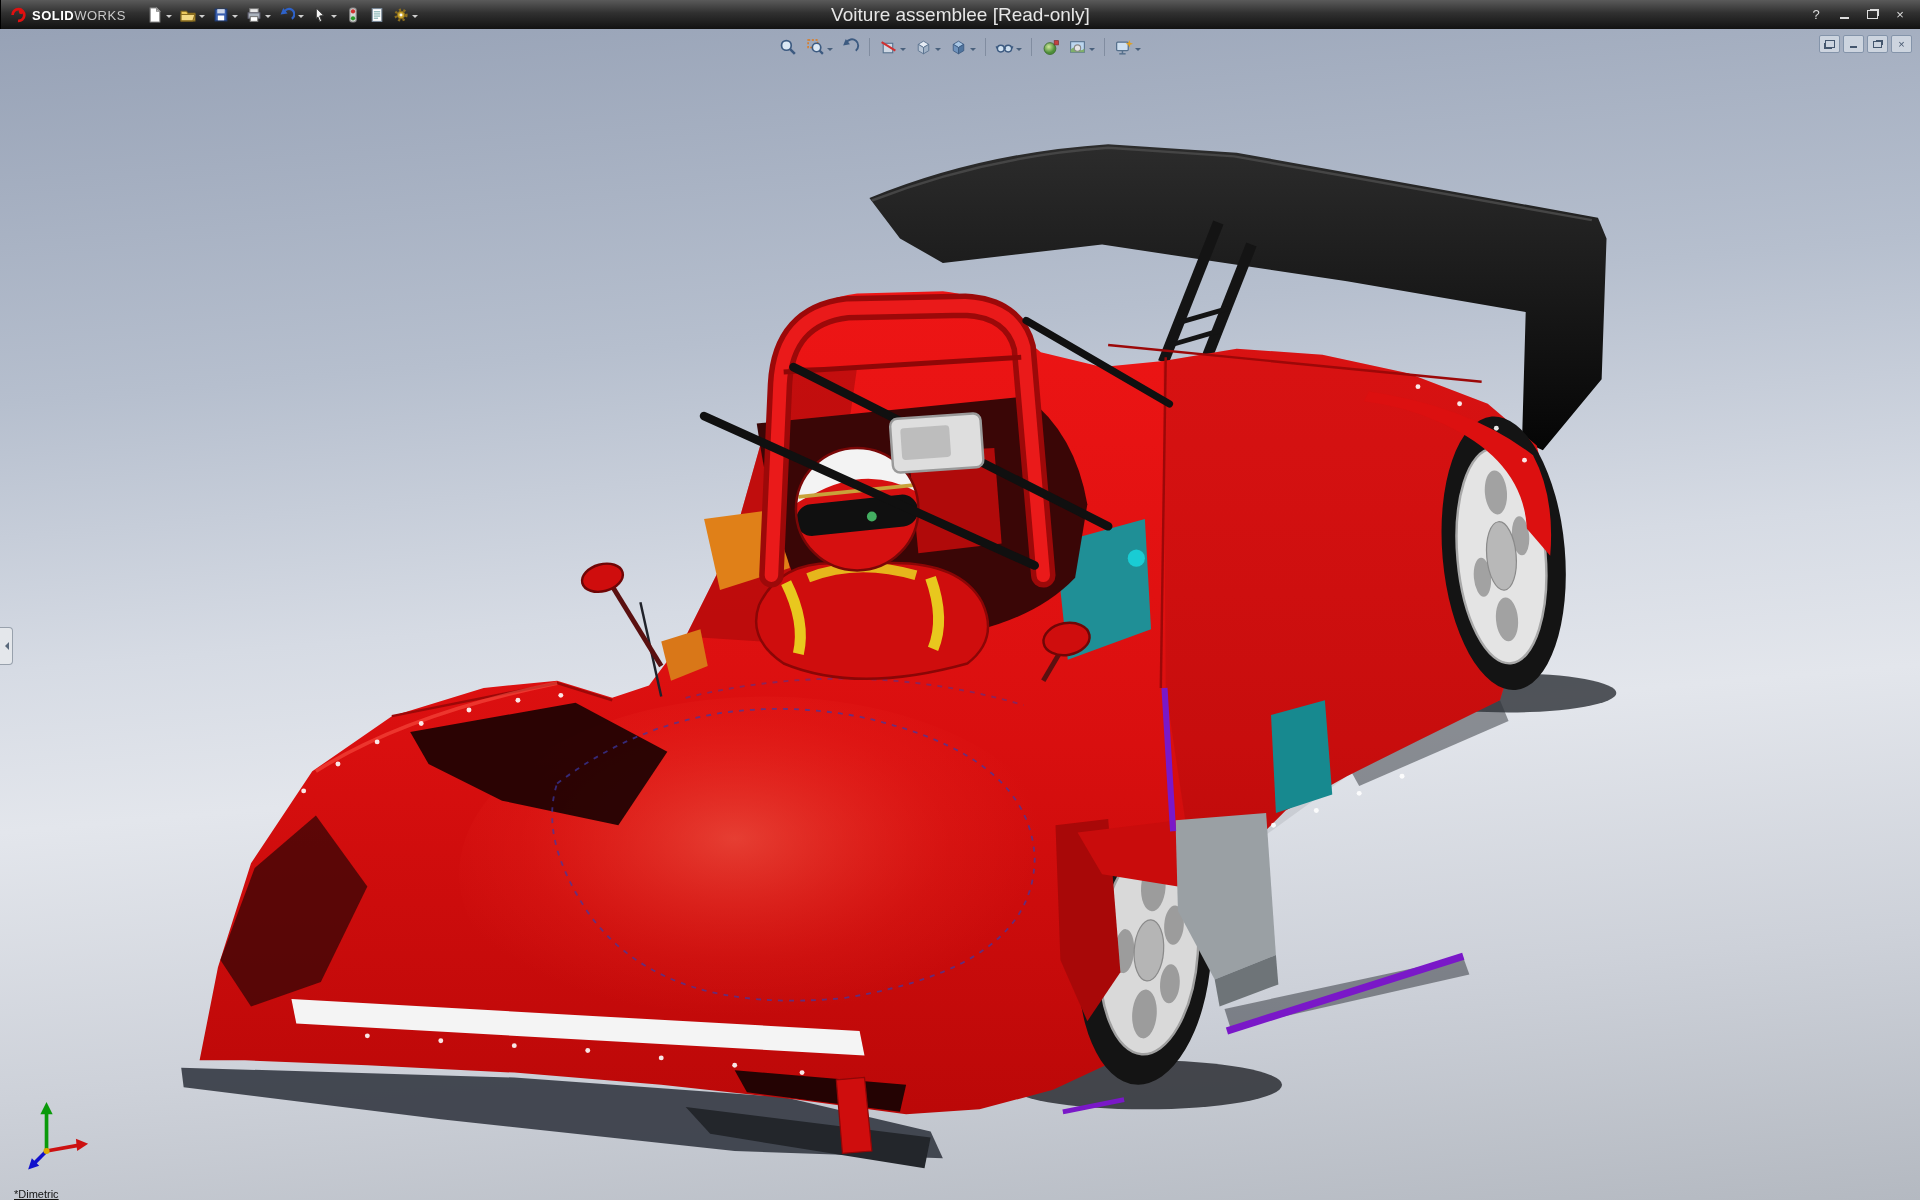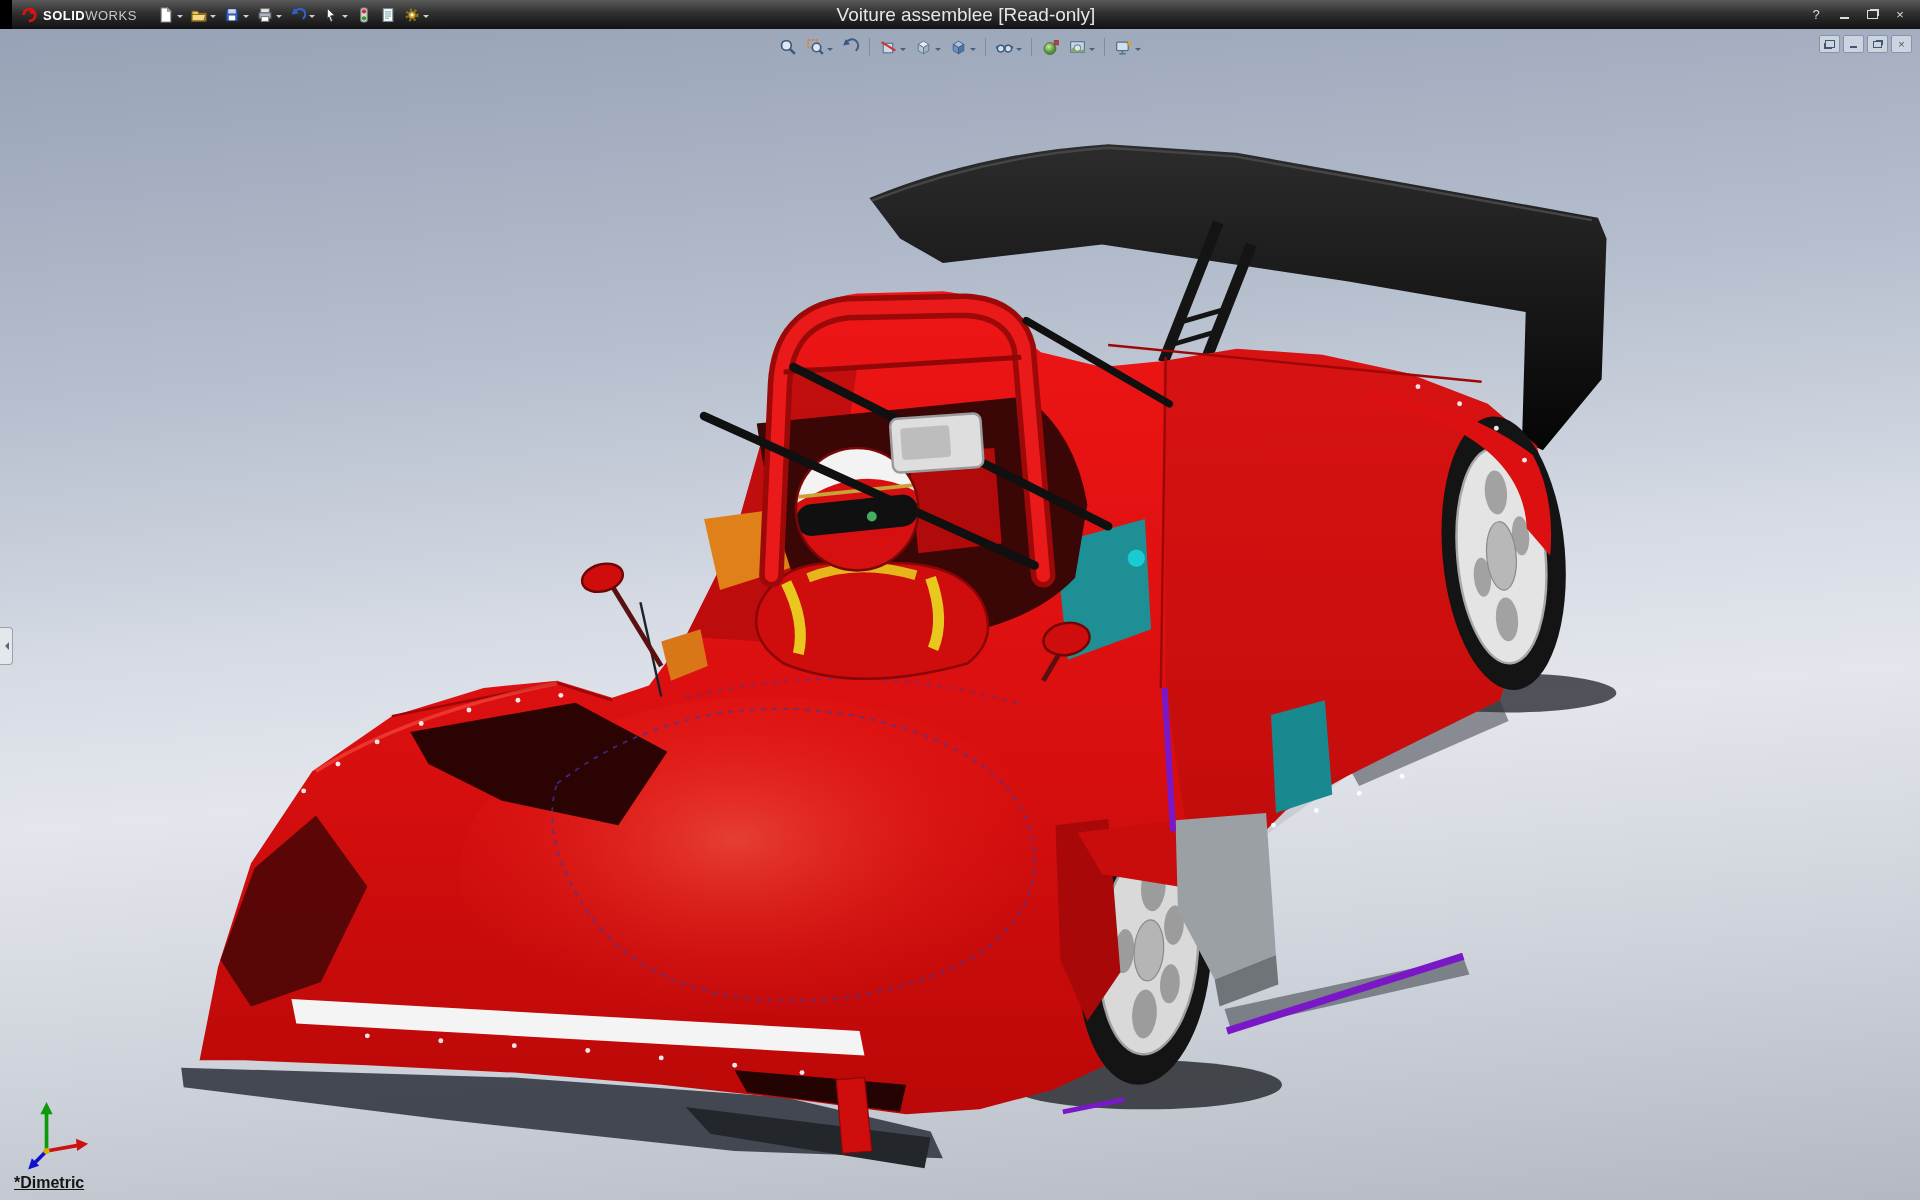--- a/index.html
+++ b/index.html
@@ -1,19 +1,19 @@
 <!DOCTYPE html>
 <html><head>
 <meta charset="utf-8">
 <style>
   html,body{margin:0;padding:0;}
   body{width:1920px;height:1200px;overflow:hidden;font-family:"Liberation Sans",sans-serif;background:#000;position:relative;}
 
   
-  .titlebar{position:absolute;top:0;left:12px;right:0;height:29px;
+  .titlebar{position:absolute;top:0;left:1px;right:0;height:29px;
     background:linear-gradient(#5a5a5a 0%,#303030 45%,#121212 100%);
     display:flex;align-items:center;color:#eee;z-index:30;}
   .brand{display:flex;align-items:center;gap:5px;padding:0 12px 0 8px;height:100%;}
   .brand .logo{width:18px;height:18px;}
   .brand .b1{font-weight:bold;font-size:13px;color:#fff;letter-spacing:.5px;}
   .brand .b2{font-weight:normal;font-size:13px;color:#c9c9c9;letter-spacing:.5px;}
   .tb-tools{display:flex;align-items:center;gap:2px;margin-left:6px;}
   .tb-btn{display:flex;align-items:center;height:24px;padding:0 3px;border-radius:2px;cursor:default;}
   .tb-btn svg{width:16px;height:16px;}
   .caret{width:0;height:0;border:3px solid transparent;border-top-color:#cfcfcf;margin-left:3px;margin-top:6px;}
@@ -44,22 +44,22 @@
   .drest{width:7px;height:5px;border:1px solid #44566e;box-shadow:2px -2px 0 -1px #44566e;}
   .dtile{width:8px;height:6px;border:1px solid #44566e;box-shadow:-2px 2px 0 -1px #44566e;}
 
   
   .collapse-tab{position:absolute;left:0;top:598px;width:12px;height:36px;background:#e4e7eb;
     border:1px solid #98a1ac;border-left:none;border-radius:0 4px 4px 0;
     display:flex;align-items:center;justify-content:center;z-index:20;}
   .collapse-arrow{width:0;height:0;border:4px solid transparent;border-right-color:#5a6a7c;margin-right:2px;}
 
   
-  .status{position:absolute;left:14px;bottom:8px;font-size:16px;color:#141414;
-    text-decoration:underline;z-index:20;font-weight:bold;}
+  .status{position:absolute;left:14px;bottom:0;font-size:11px;color:#141414;
+    text-decoration:underline;z-index:20;}
 </style>
 </head>
 <body>
 
 <div class="titlebar">
   <div class="brand">
     <svg class="logo" viewBox="0 0 20 20">
       <path d="M4 10 A6.5 6.5 0 1 1 10 16.5" stroke="#e01010" stroke-width="3" fill="none"></path>
       <circle cx="13.5" cy="6.5" r="2.6" fill="#e01010"></circle>
     </svg>

